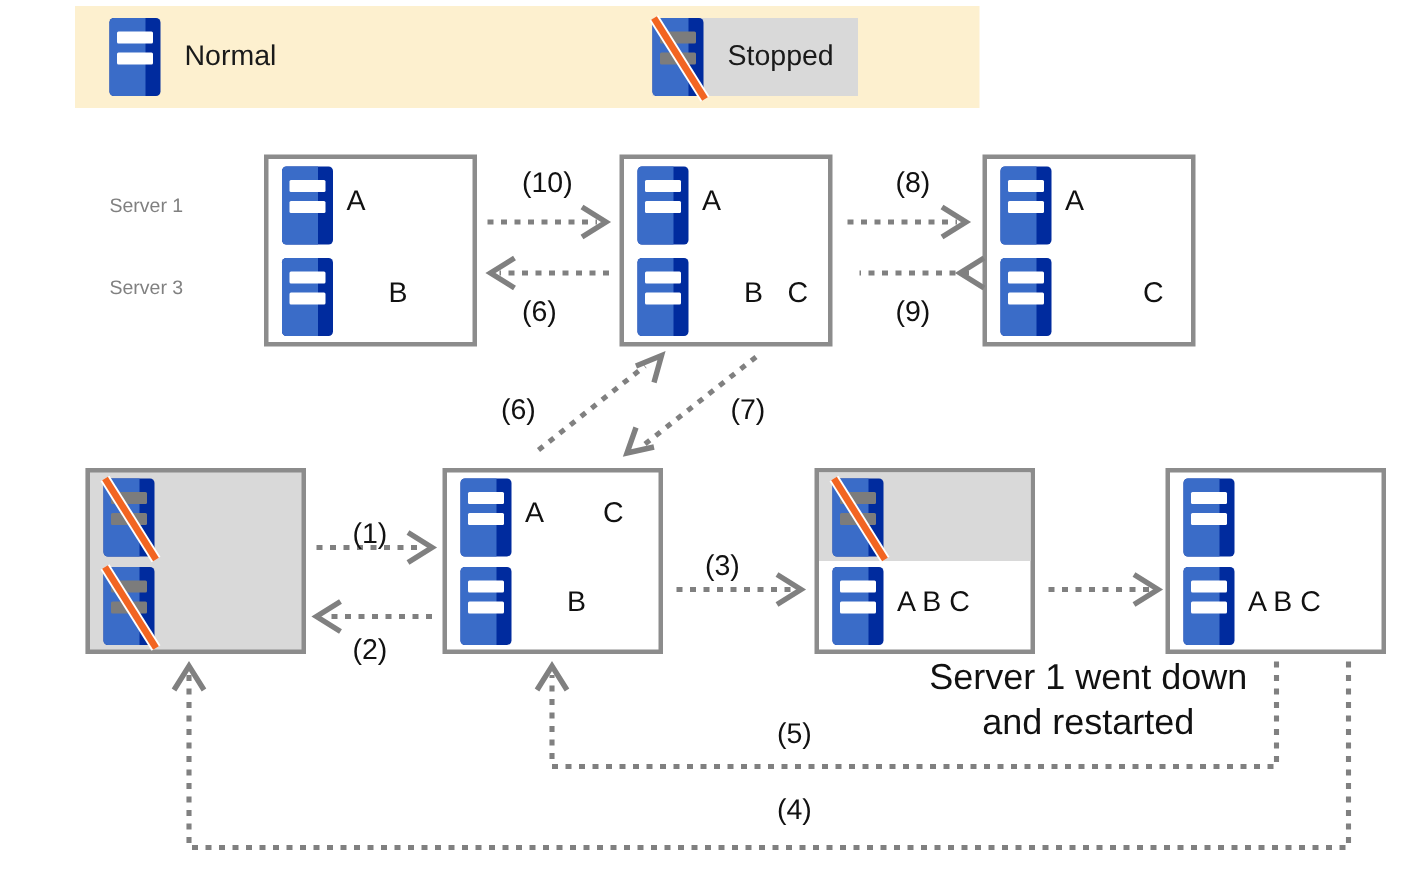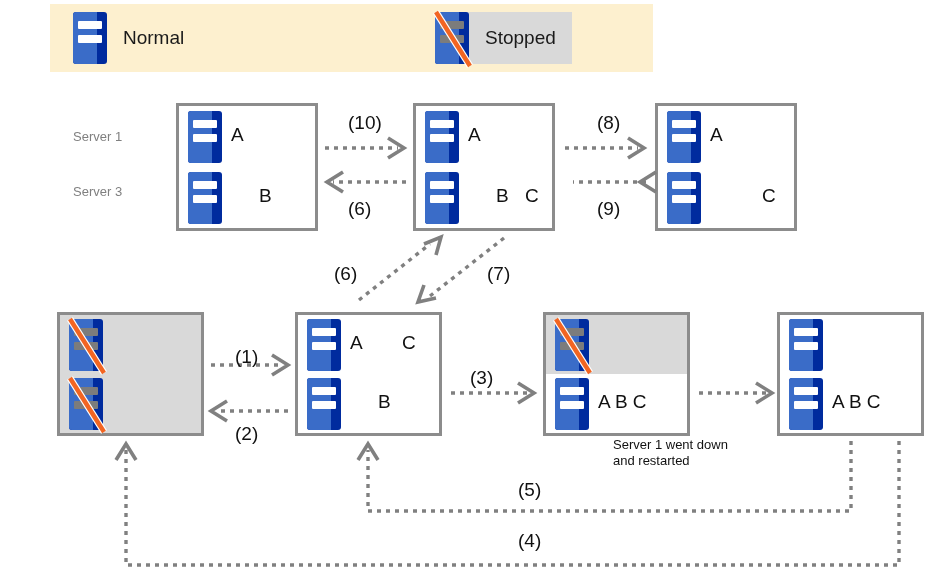--- a/index.html
+++ b/index.html
@@ -67,22 +67,22 @@
   }
 
   
   .side-label {
     position: absolute; font-size: 13px; color: #808080; white-space: nowrap;
   }
   .arrow-label {
     position: absolute; font-size: 19px; color: #111111; white-space: nowrap;
   }
   .caption {
-    position: absolute; font-size: 13px; color: #111111;
-    line-height: 1.25; white-space: pre-line;
+    position: absolute; font-size: 24px; color: #111111;
+    text-align: center; line-height: 1.25; white-space: pre-line;
   }
 
   svg.flow { position: absolute; left: 0; top: 0; width: 948px; height: 588px;
              overflow: visible; pointer-events: none; }
 </style>
 </head>
 <body>
 
 <div id="stage">
 

